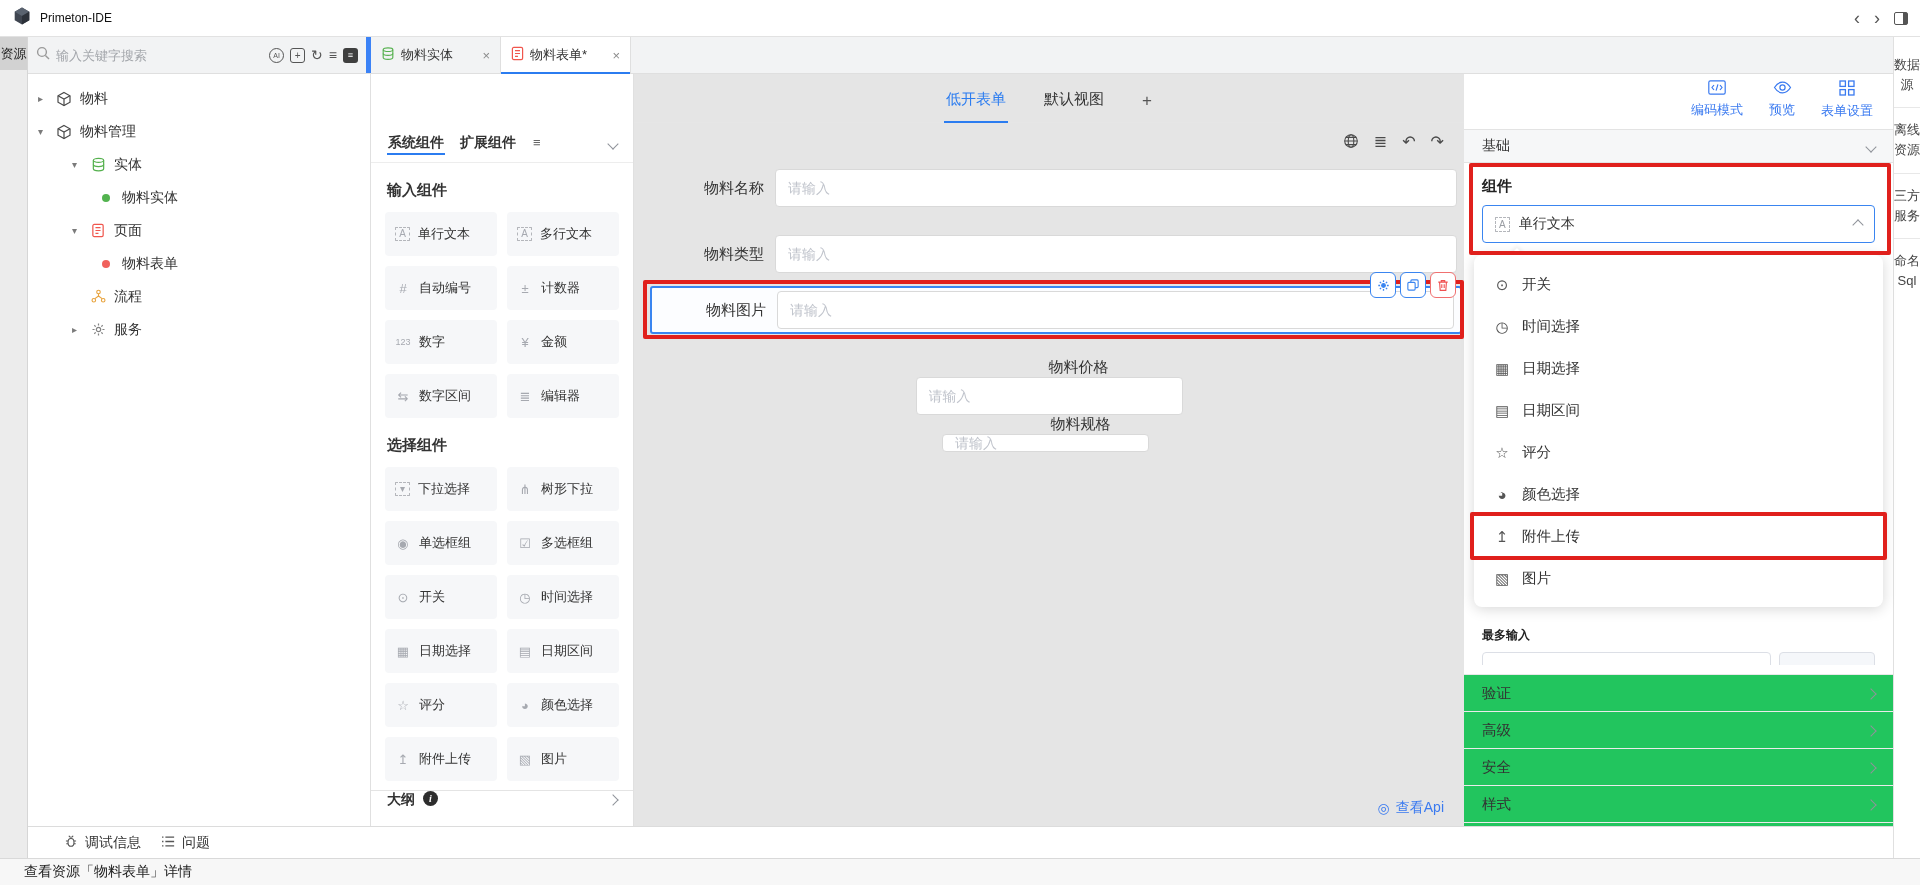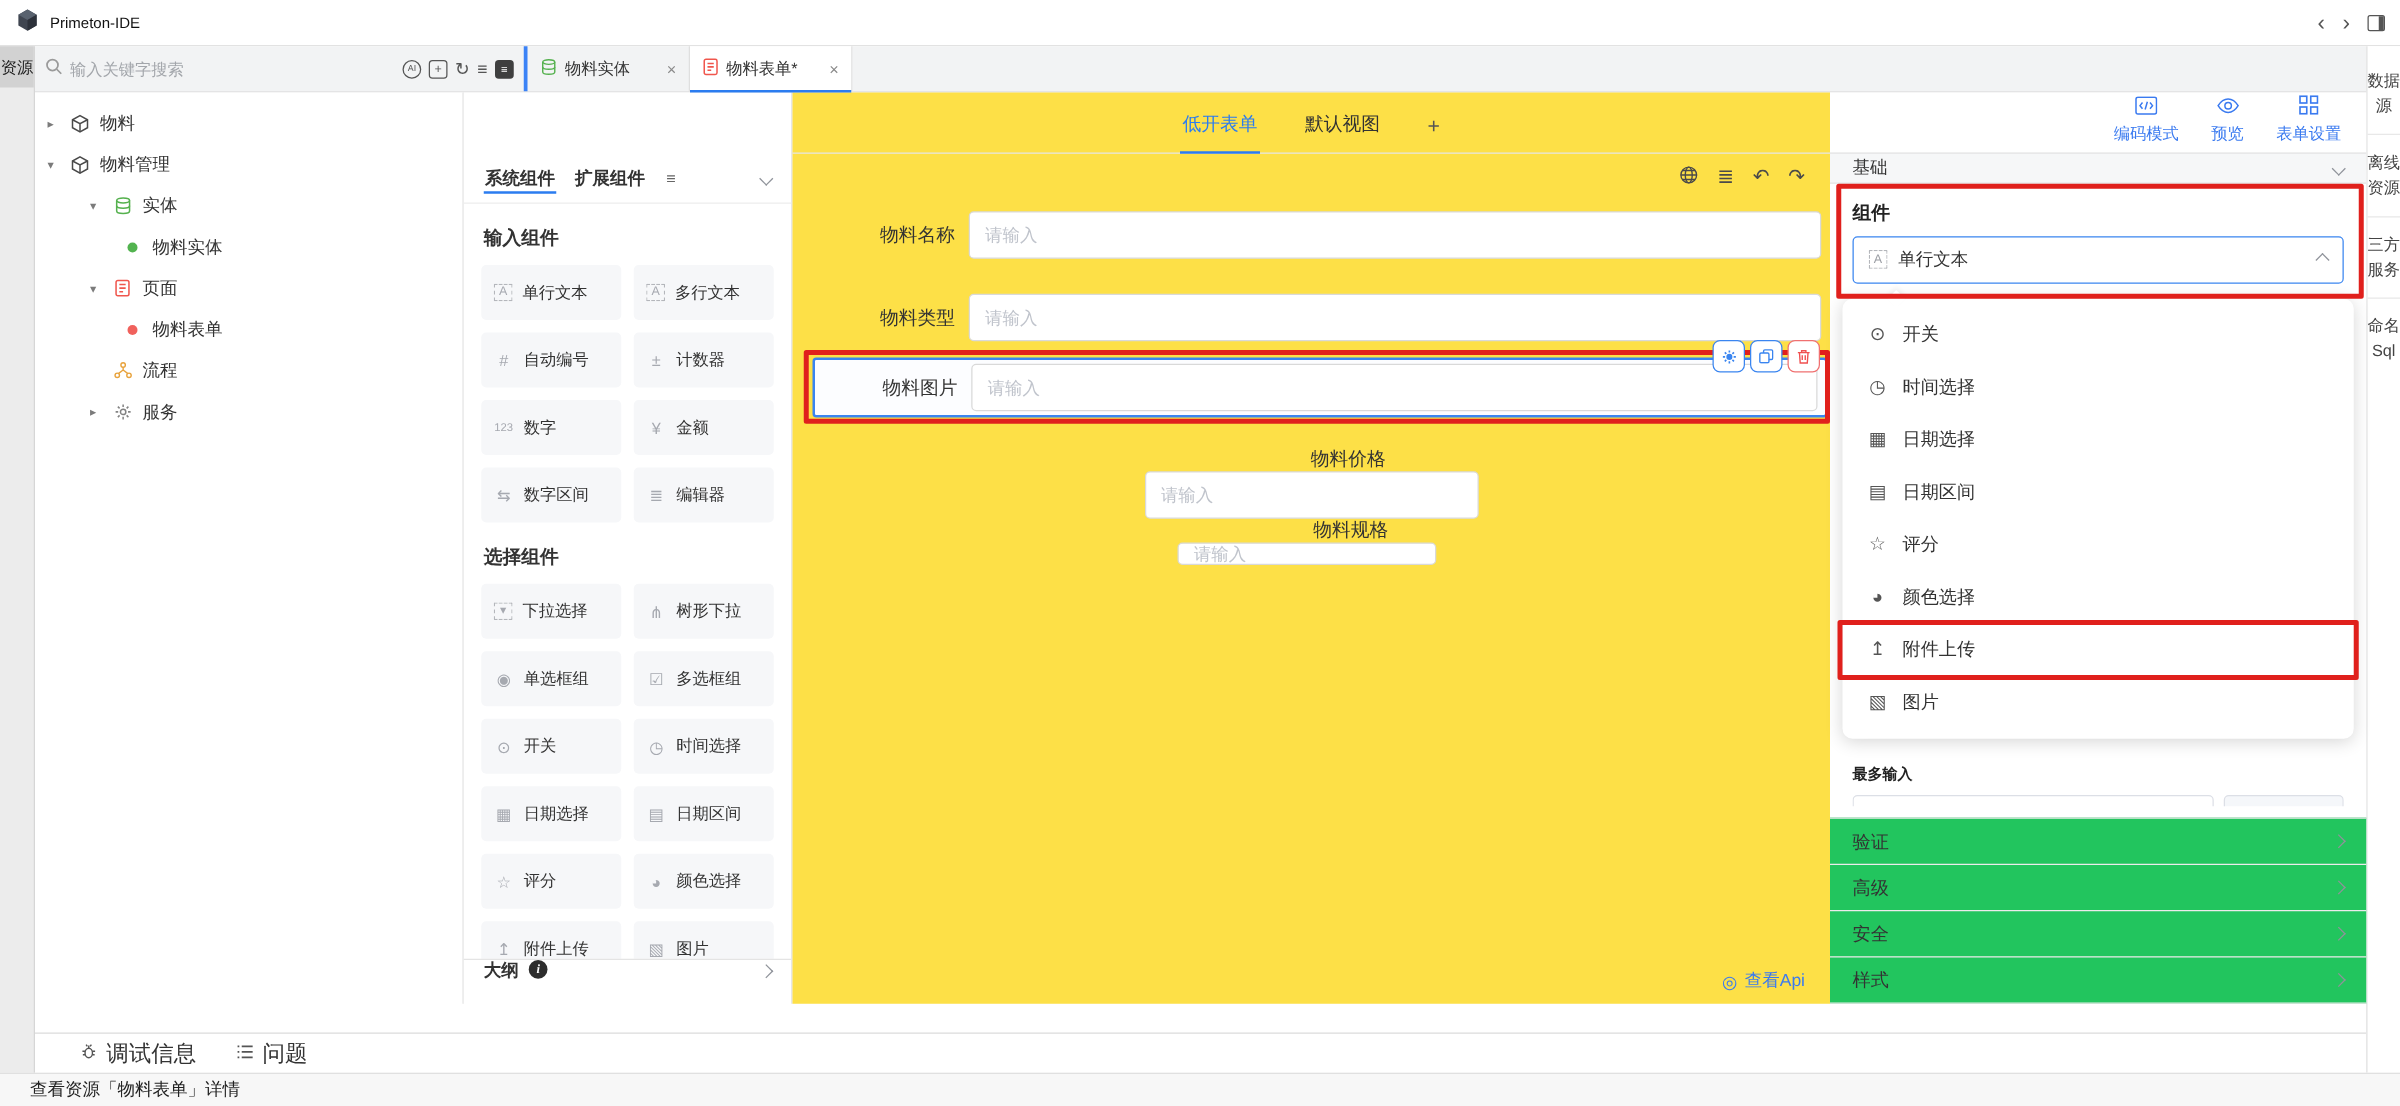--- a/index.html
+++ b/index.html
@@ -22,22 +22,22 @@
     color:#222; word-break:break-all; line-height:1.5; width:100%; }
   .right-rail { width:27px; background:#fff; border-left:1px solid #e0e0e0; padding-top:6px; }
   .vrail-tab { padding:12px 0; text-align:center; font-size:13px; color:#444;
     word-break:break-all; line-height:1.55; border-bottom:1px solid #e8e8e8; }
   .vrail-tab:last-child { border-bottom:none; }
 
   .workcol { flex:1; display:flex; flex-direction:column; min-width:0; }
 
   
   .header-row { height:37px; display:flex; background:#f2f3f4; border-bottom:1px solid #dfdfdf; }
-  .search-area { width:394px; display:flex; align-items:center; gap:6px; padding:0 8px;
-    border-right:3px solid #3b82f6; }
+  .search-area { width:343px; display:flex; align-items:center; gap:6px; padding:0 8px;
+    border-right:5px solid #3b82f6; }
   .search-input { flex:1; min-width:0; border:none; background:transparent; outline:none;
     font-size:13px; color:#333; font-family:"Liberation Sans",sans-serif; }
   .search-input::placeholder { color:#a3a6ab; }
   .mini-icon { font-size:14px; color:#555; line-height:1; }
   .ai-badge { width:15px; height:15px; border:1px solid #555; border-radius:50%; font-size:7px;
     display:flex; align-items:center; justify-content:center; color:#555; }
   .sq-badge { width:15px; height:15px; border:1px solid #555; border-radius:3px; font-size:10px;
     display:flex; align-items:center; justify-content:center; color:#555; }
   .dark-badge { width:15px; height:15px; background:#3f3f3f; border-radius:3px; color:#fff;
     font-size:9px; display:flex; align-items:center; justify-content:center; }
@@ -83,21 +83,21 @@
     display:flex; align-items:center; justify-content:center; font-weight:700; }
   .palette-footer .chev-slot { margin-left:auto; }
 
   
   .chev { display:inline-block; width:8px; height:8px; border-right:1.6px solid #8f939a; border-bottom:1.6px solid #8f939a; }
   .chev.down { transform:rotate(45deg); margin-top:-3px; }
   .chev.up { transform:rotate(-135deg); margin-top:4px; }
   .chev.right { transform:rotate(-45deg); }
 
   
-  .canvas-panel { width:830px; display:flex; flex-direction:column; background:#fde047; }
+  .canvas-panel { width:830px; display:flex; flex-direction:column; background:#e5e5e5; }
   .view-tabs { height:49px; display:flex; align-items:flex-end; justify-content:center; gap:34px;
     border-bottom:1px solid #e6e6e6; }
   .view-tab { font-size:15px; color:#333; padding:0 2px 13px; position:relative; }
   .view-tab.active { color:#2b7cf0; }
   .view-tab.active::after { content:""; position:absolute; left:0; right:0; bottom:-1px; height:2px; background:#2b7cf0; }
   .view-tab.add { font-size:17px; color:#555; padding-bottom:11px; }
   .canvas-toolbar { height:38px; display:flex; justify-content:flex-end; align-items:center;
     gap:15px; padding:0 20px; color:#4a4a4a; }
   .ctool { font-size:16px; line-height:1; color:#4a4a4a; }
   .form-area { flex:1; position:relative; overflow:hidden; }
@@ -153,21 +153,21 @@
   .clip-inputs { margin:0 18px; display:flex; gap:8px; height:13px; overflow:hidden; }
   .clip-box { border:1px solid #dcdfe6; border-radius:4px; height:30px; }
   .clip-box.wide { flex:1; } .clip-box.narrow { width:96px; background:#f5f7fa; }
   .gray-sections { margin-top:9px; flex:1; background:#22c55e; border-top:1px solid #e8e8e8; }
   .gsec { height:37px; display:flex; align-items:center; padding:0 18px; font-size:14.5px;
     color:#333; border-bottom:1px solid #ebebeb; }
   .gsec .chev-slot { margin-left:auto; }
 
   
   .debug-bar { height:32px; border-top:1px solid #dcdcdc; display:flex; align-items:center;
-    gap:32px; padding-left:36px; background:#fff; font-size:18px; color:#333;margin-top:23px; }
+    gap:20px; padding-left:36px; background:#fff; font-size:14px; color:#333; }
   .dbg-item { display:flex; align-items:center; gap:7px; }
   .status-bar { height:27px; background:#f7f7f7; border-top:1px solid #d9d9d9; display:flex;
     align-items:center; padding:0 24px; font-size:14px; color:#222; }
 </style>
 </head>
 <body>
 
 <div class="titlebar">
   <span>
     <svg width="20" height="20" viewBox="0 0 20 20">

